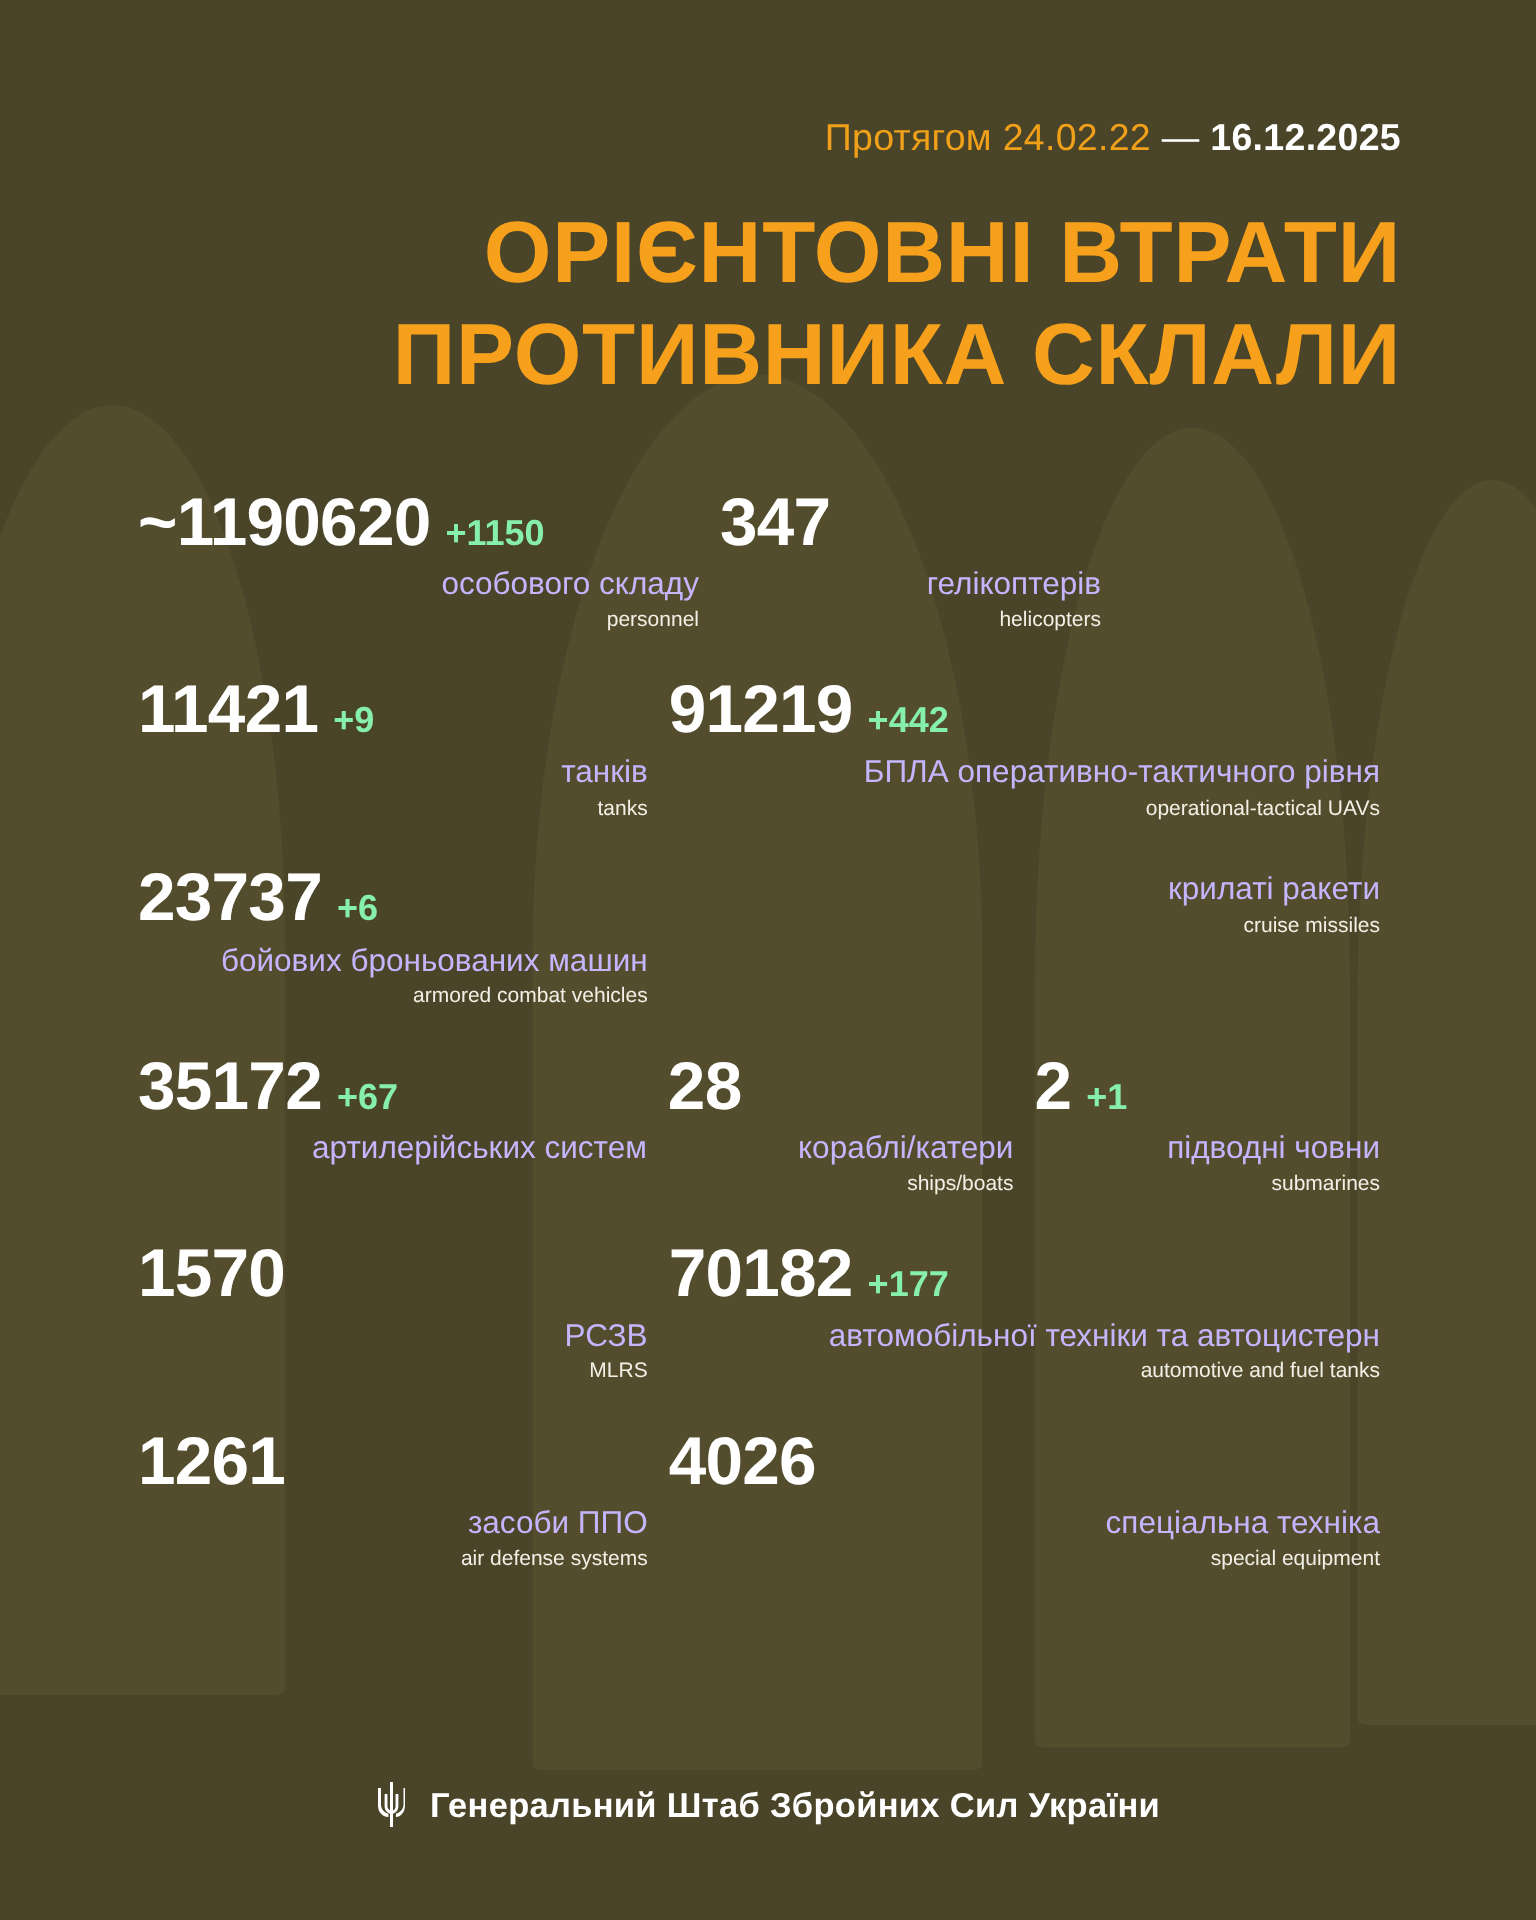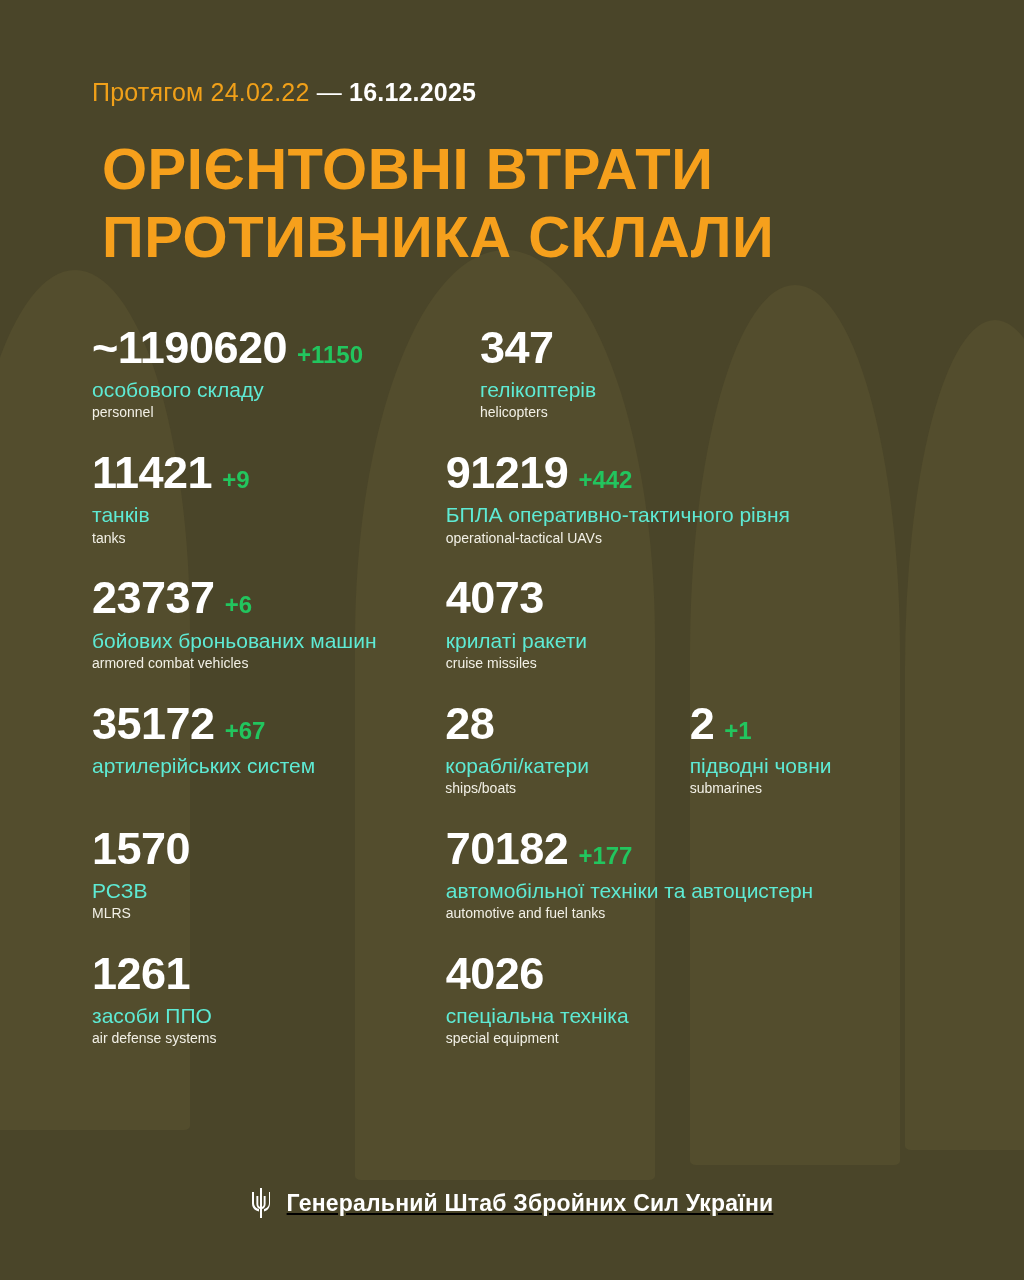--- a/index.html
+++ b/index.html
@@ -31,20 +31,21 @@
   .shape.s2 { left: 355px;  top: 250px;  width: 300px; height: 930px; }
   .shape.s3 { left: 690px;  top: 285px;  width: 210px; height: 880px; }
   .shape.s4 { left: 905px;  top: 320px;  width: 180px; height: 830px; }
 
   .page {
     position: relative;
     z-index: 2;
     padding: 78px 90px 12px 92px;
     box-sizing: border-box;
     height: 100%;
+    text-align: right;
   }
 
   
   .period {
     font-size: 25px;
     letter-spacing: 0.2px;
     color: #f0a019;
     font-weight: 400;
     margin-bottom: 28px;
   }
@@ -93,26 +94,26 @@
     white-space: nowrap;
   }
   .value {
     color: #ffffff;
     font-size: 45px;
     font-weight: 700;
     letter-spacing: -0.5px;
     line-height: 1.05;
   }
   .delta {
-    color: #22c55e;
+    color: #86efac;
     font-size: 24px;
     font-weight: 700;
   }
   .label-ua {
-    color: #5eead4;
+    color: #c4b5fd;
     font-size: 21px;
     font-weight: 500;
     margin-top: 6px;
     line-height: 1.2;
   }
   .label-en {
     color: #f2f0e6;
     font-size: 14px;
     font-weight: 400;
     margin-top: 2px;
@@ -122,21 +123,20 @@
   
   .footer {
     position: absolute;
     left: 0;
     right: 0;
     bottom: 62px;
     display: flex;
     align-items: center;
     justify-content: center;
     gap: 16px;
-    text-decoration: underline;
   }
   .trident {
     width: 20px;
     height: 30px;
     display: block;
   }
   .footer-text {
     color: #ffffff;
     font-size: 23px;
     font-weight: 700;
@@ -209,24 +209,20 @@
     <div class="row">
       <div class="cell col-a">
         <div class="value-line">
           <span class="value">23737</span>
           <span class="delta">+6</span>
         </div>
         <div class="label-ua">бойових броньованих машин</div>
         <div class="label-en">armored combat vehicles</div>
       </div>
       <div class="cell col-wide">
-        <div class="value-line">
-          <span class="value">4073</span>
-          <span class="delta"></span>
-        </div>
         <div class="label-ua">крилаті ракети</div>
         <div class="label-en">cruise missiles</div>
       </div>
     </div>
 
     <div class="row">
       <div class="cell col-a">
         <div class="value-line">
           <span class="value">35172</span>
           <span class="delta">+67</span>

